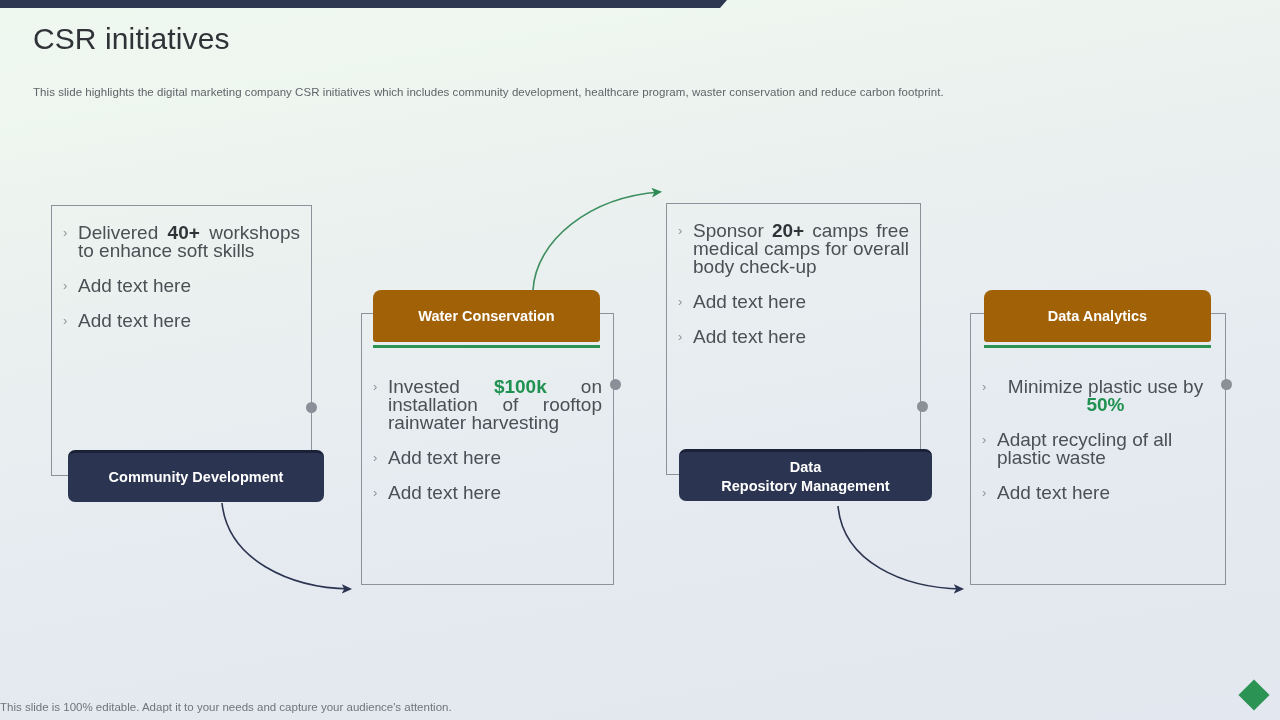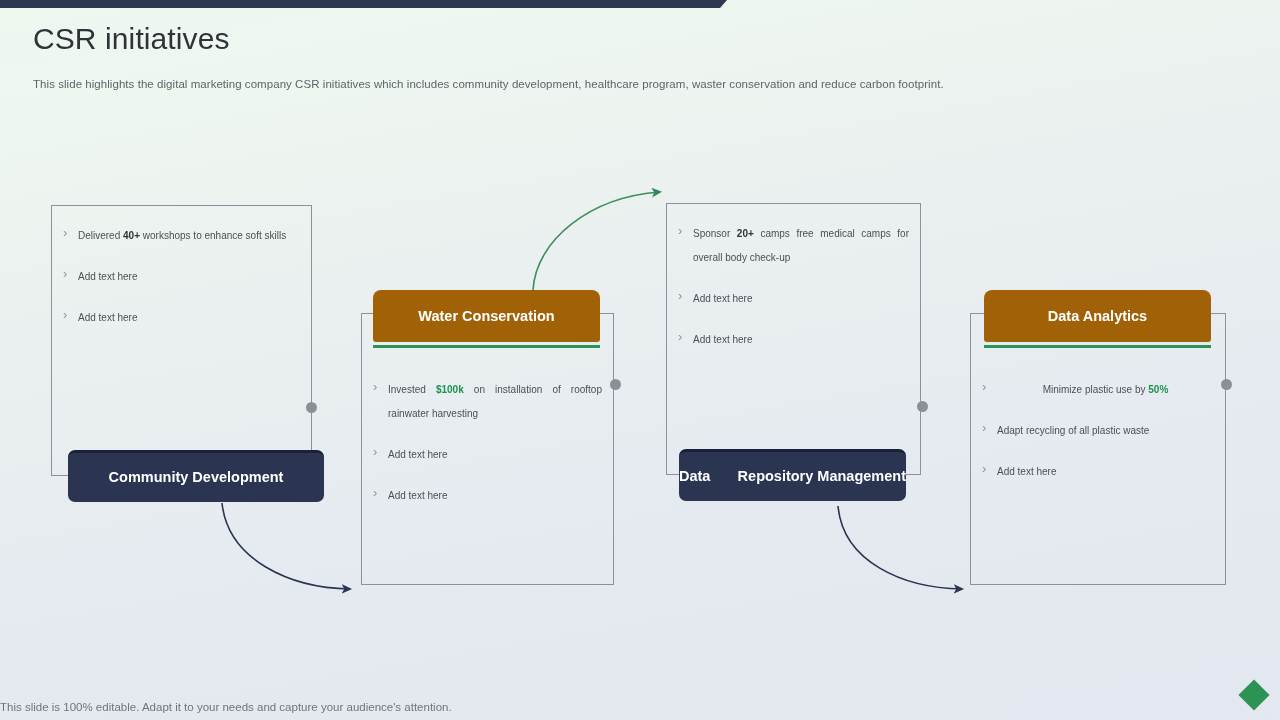--- a/index.html
+++ b/index.html
@@ -27,21 +27,21 @@
     clip-path: polygon(0 0, 100% 0, calc(100% - 7px) 100%, 0 100%);
   }
 
   
   .page-title{
     position:absolute; left:33px; top:22px;
     font-size:30px; color:#2f3338; font-weight:400; letter-spacing:.1px;
     white-space:nowrap;
   }
   .page-subtitle{
-    position:absolute; left:33px; top:78px;
+    position:absolute; left:33px; top:86px;
     font-size:11.5px; color:#5f6468; font-weight:400; letter-spacing:.05px;
     white-space:nowrap;
   }
 
   
   .card{ position:absolute; }
   .card-box{
     position:absolute; left:0; top:0;
     border:1px solid #8d929a;
     background:transparent;
@@ -55,21 +55,21 @@
     display:flex; align-items:flex-start;
     margin-bottom:17px;
   }
   .bullet .chev{
     flex:0 0 auto;
     color:#8e939b; font-size:13px; line-height:17px;
     width:15px; text-align:left;
   }
   .bullet .btxt{
     flex:1 1 auto;
-    color:#4b5055; font-size:10px; line-height:24px;
+    color:#4b5055; font-size:19px; line-height:18px;
     text-align:justify;
   }
   .btxt b{ color:#303438; font-weight:700; }
   .btxt .hl{ color:#1f9150; font-weight:700;margin-top:18px; }
 
   
   .navy-label{
     position:absolute;
     background:#2b3450;
     border-top:3px solid #1b2238;
@@ -204,21 +204,21 @@
       <span class="chev">›</span>
       <span class="btxt">Add text here</span>
     </div>
     <div class="bullet">
       <span class="chev">›</span>
       <span class="btxt">Add text here</span>
     </div>
   </div>
 </div>
 <div class="dot" style="left:917px; top:401px;"></div>
-<div class="navy-label" style="left:679px; top:449px; width:227px; height:52px; flex-direction:row;justify-content:space-between;">
+<div class="navy-label" style="left:679px; top:449px; width:253px; height:52px; flex-direction:column;">
   <span>Data</span>
   <span>Repository Management</span>
 </div>
 
 <div class="card" style="left:970px; top:313px; width:256px; height:272px;">
   <div class="card-box" style="width:256px; height:272px;"></div>
 
   <div class="bullets" style="left:12px; top:65px; right:12px;">
     <div class="bullet">
       <span class="chev">›</span>

